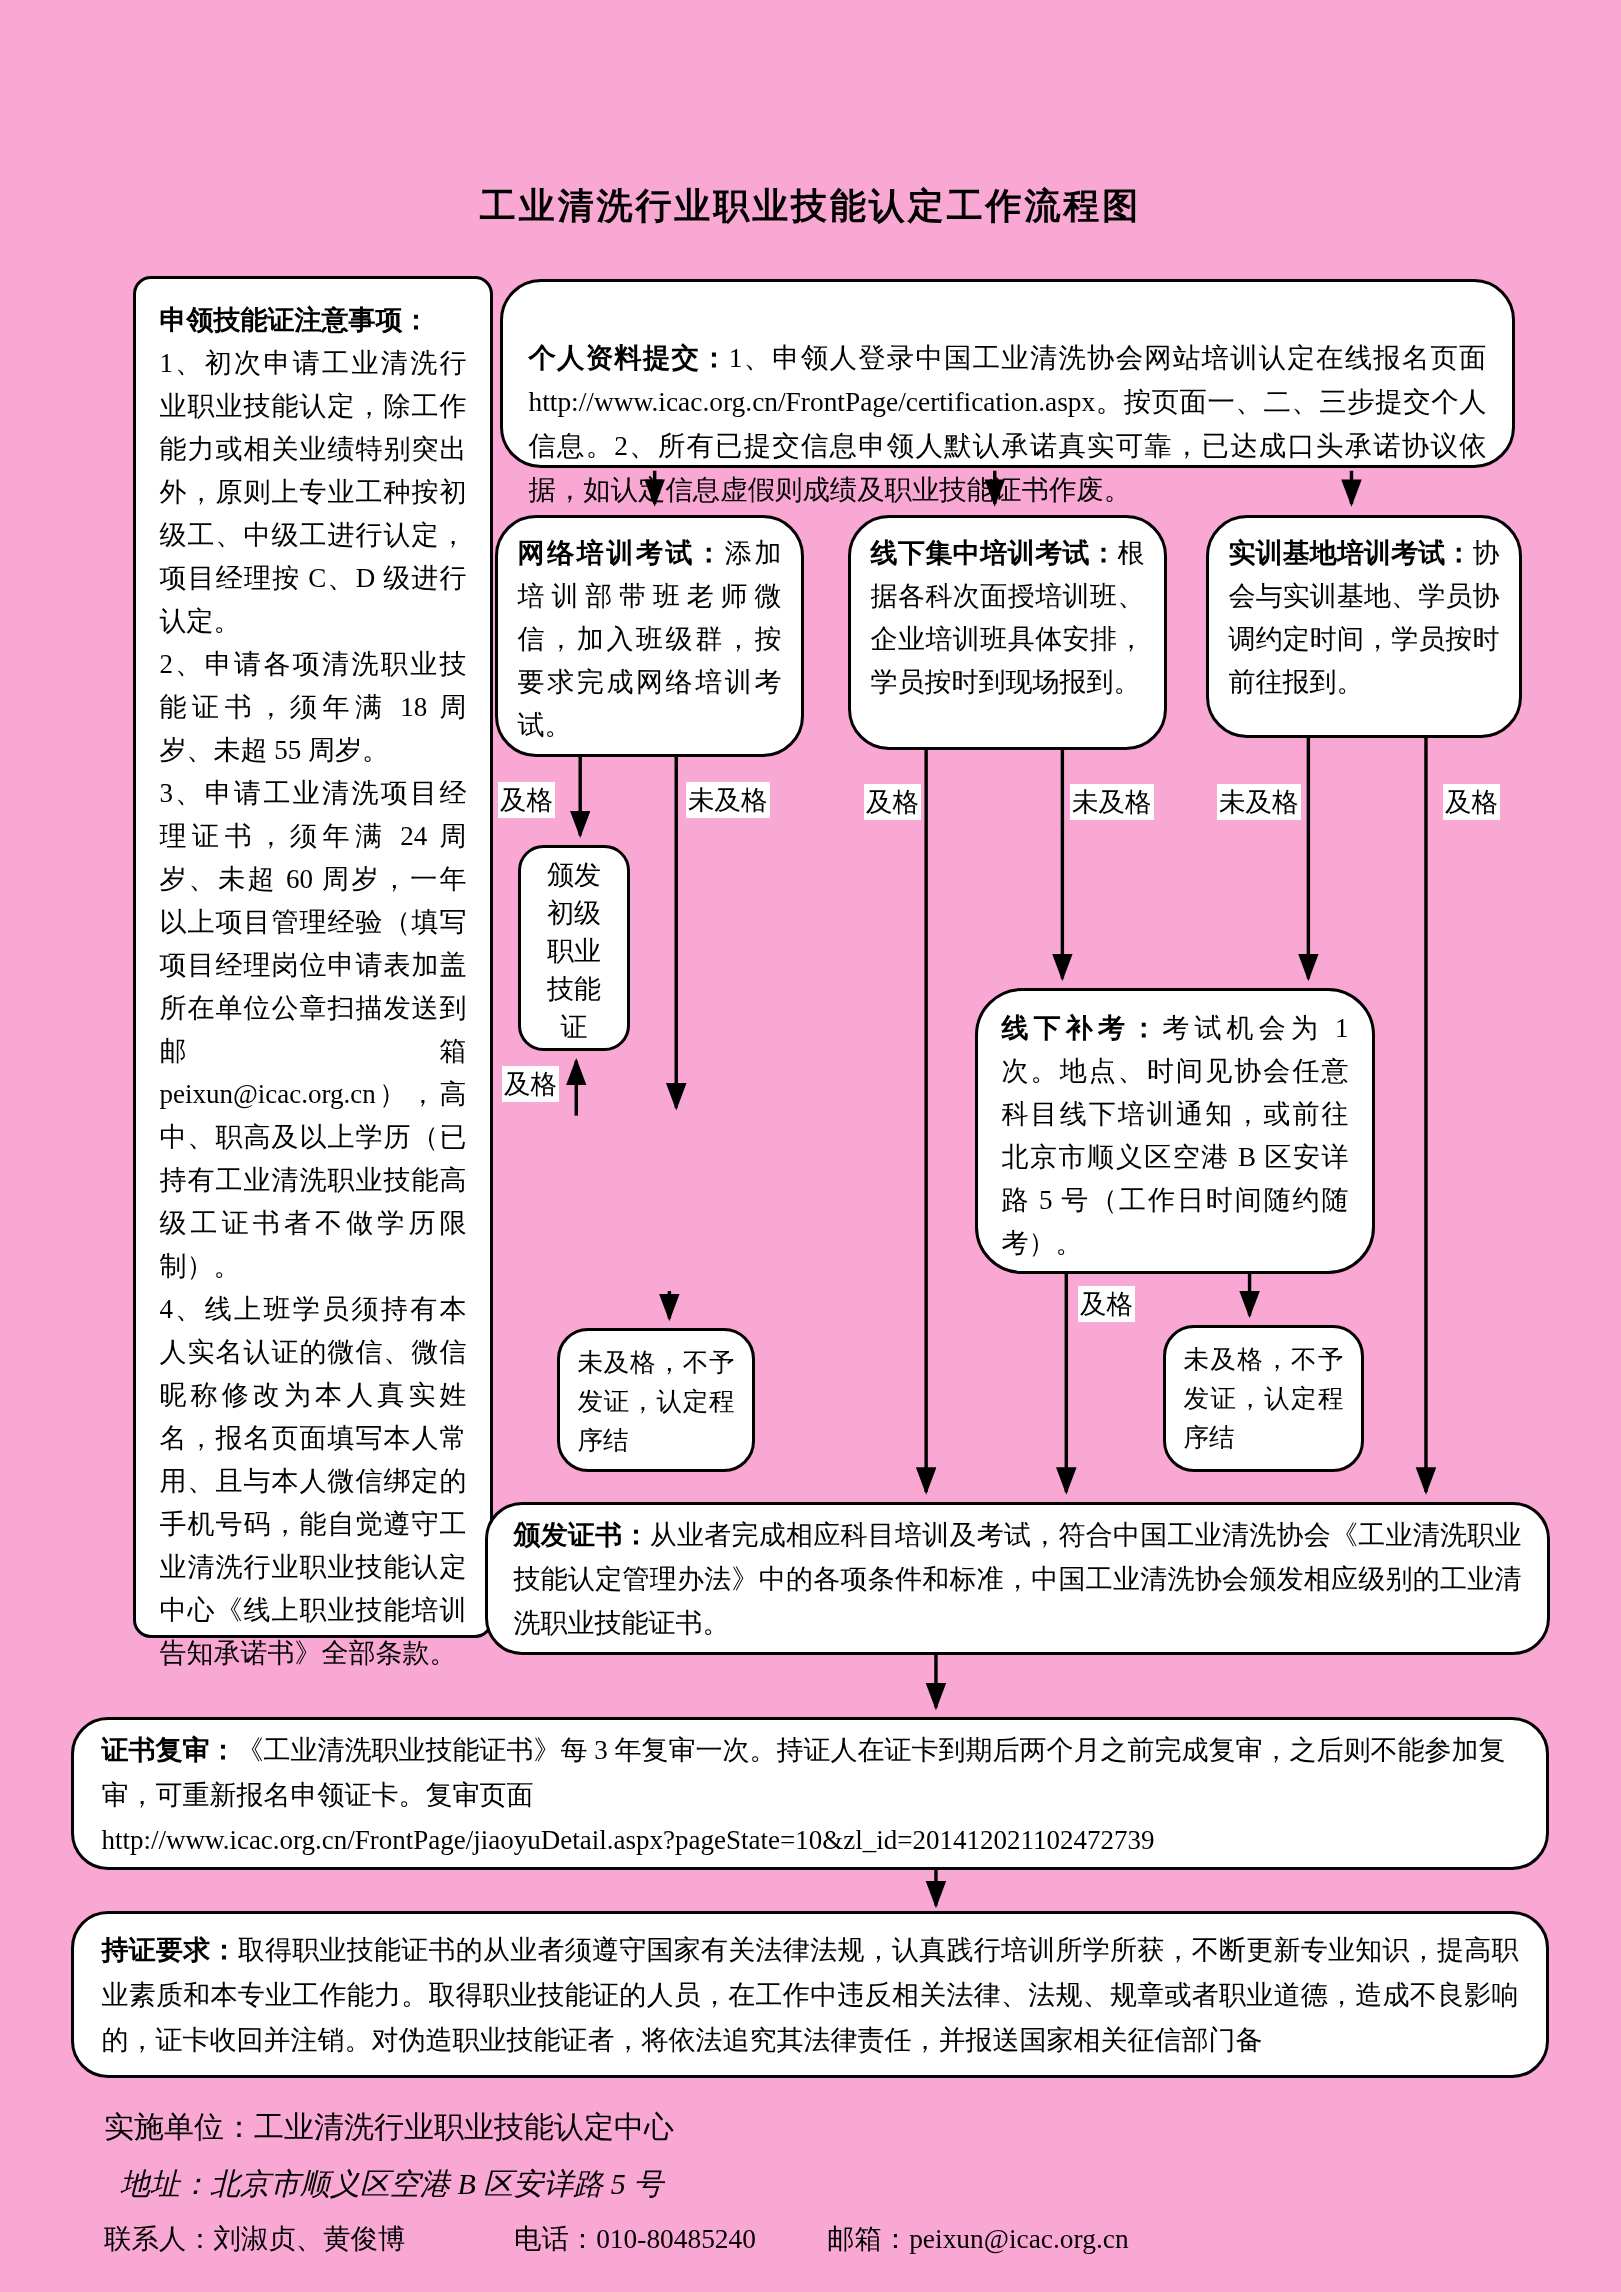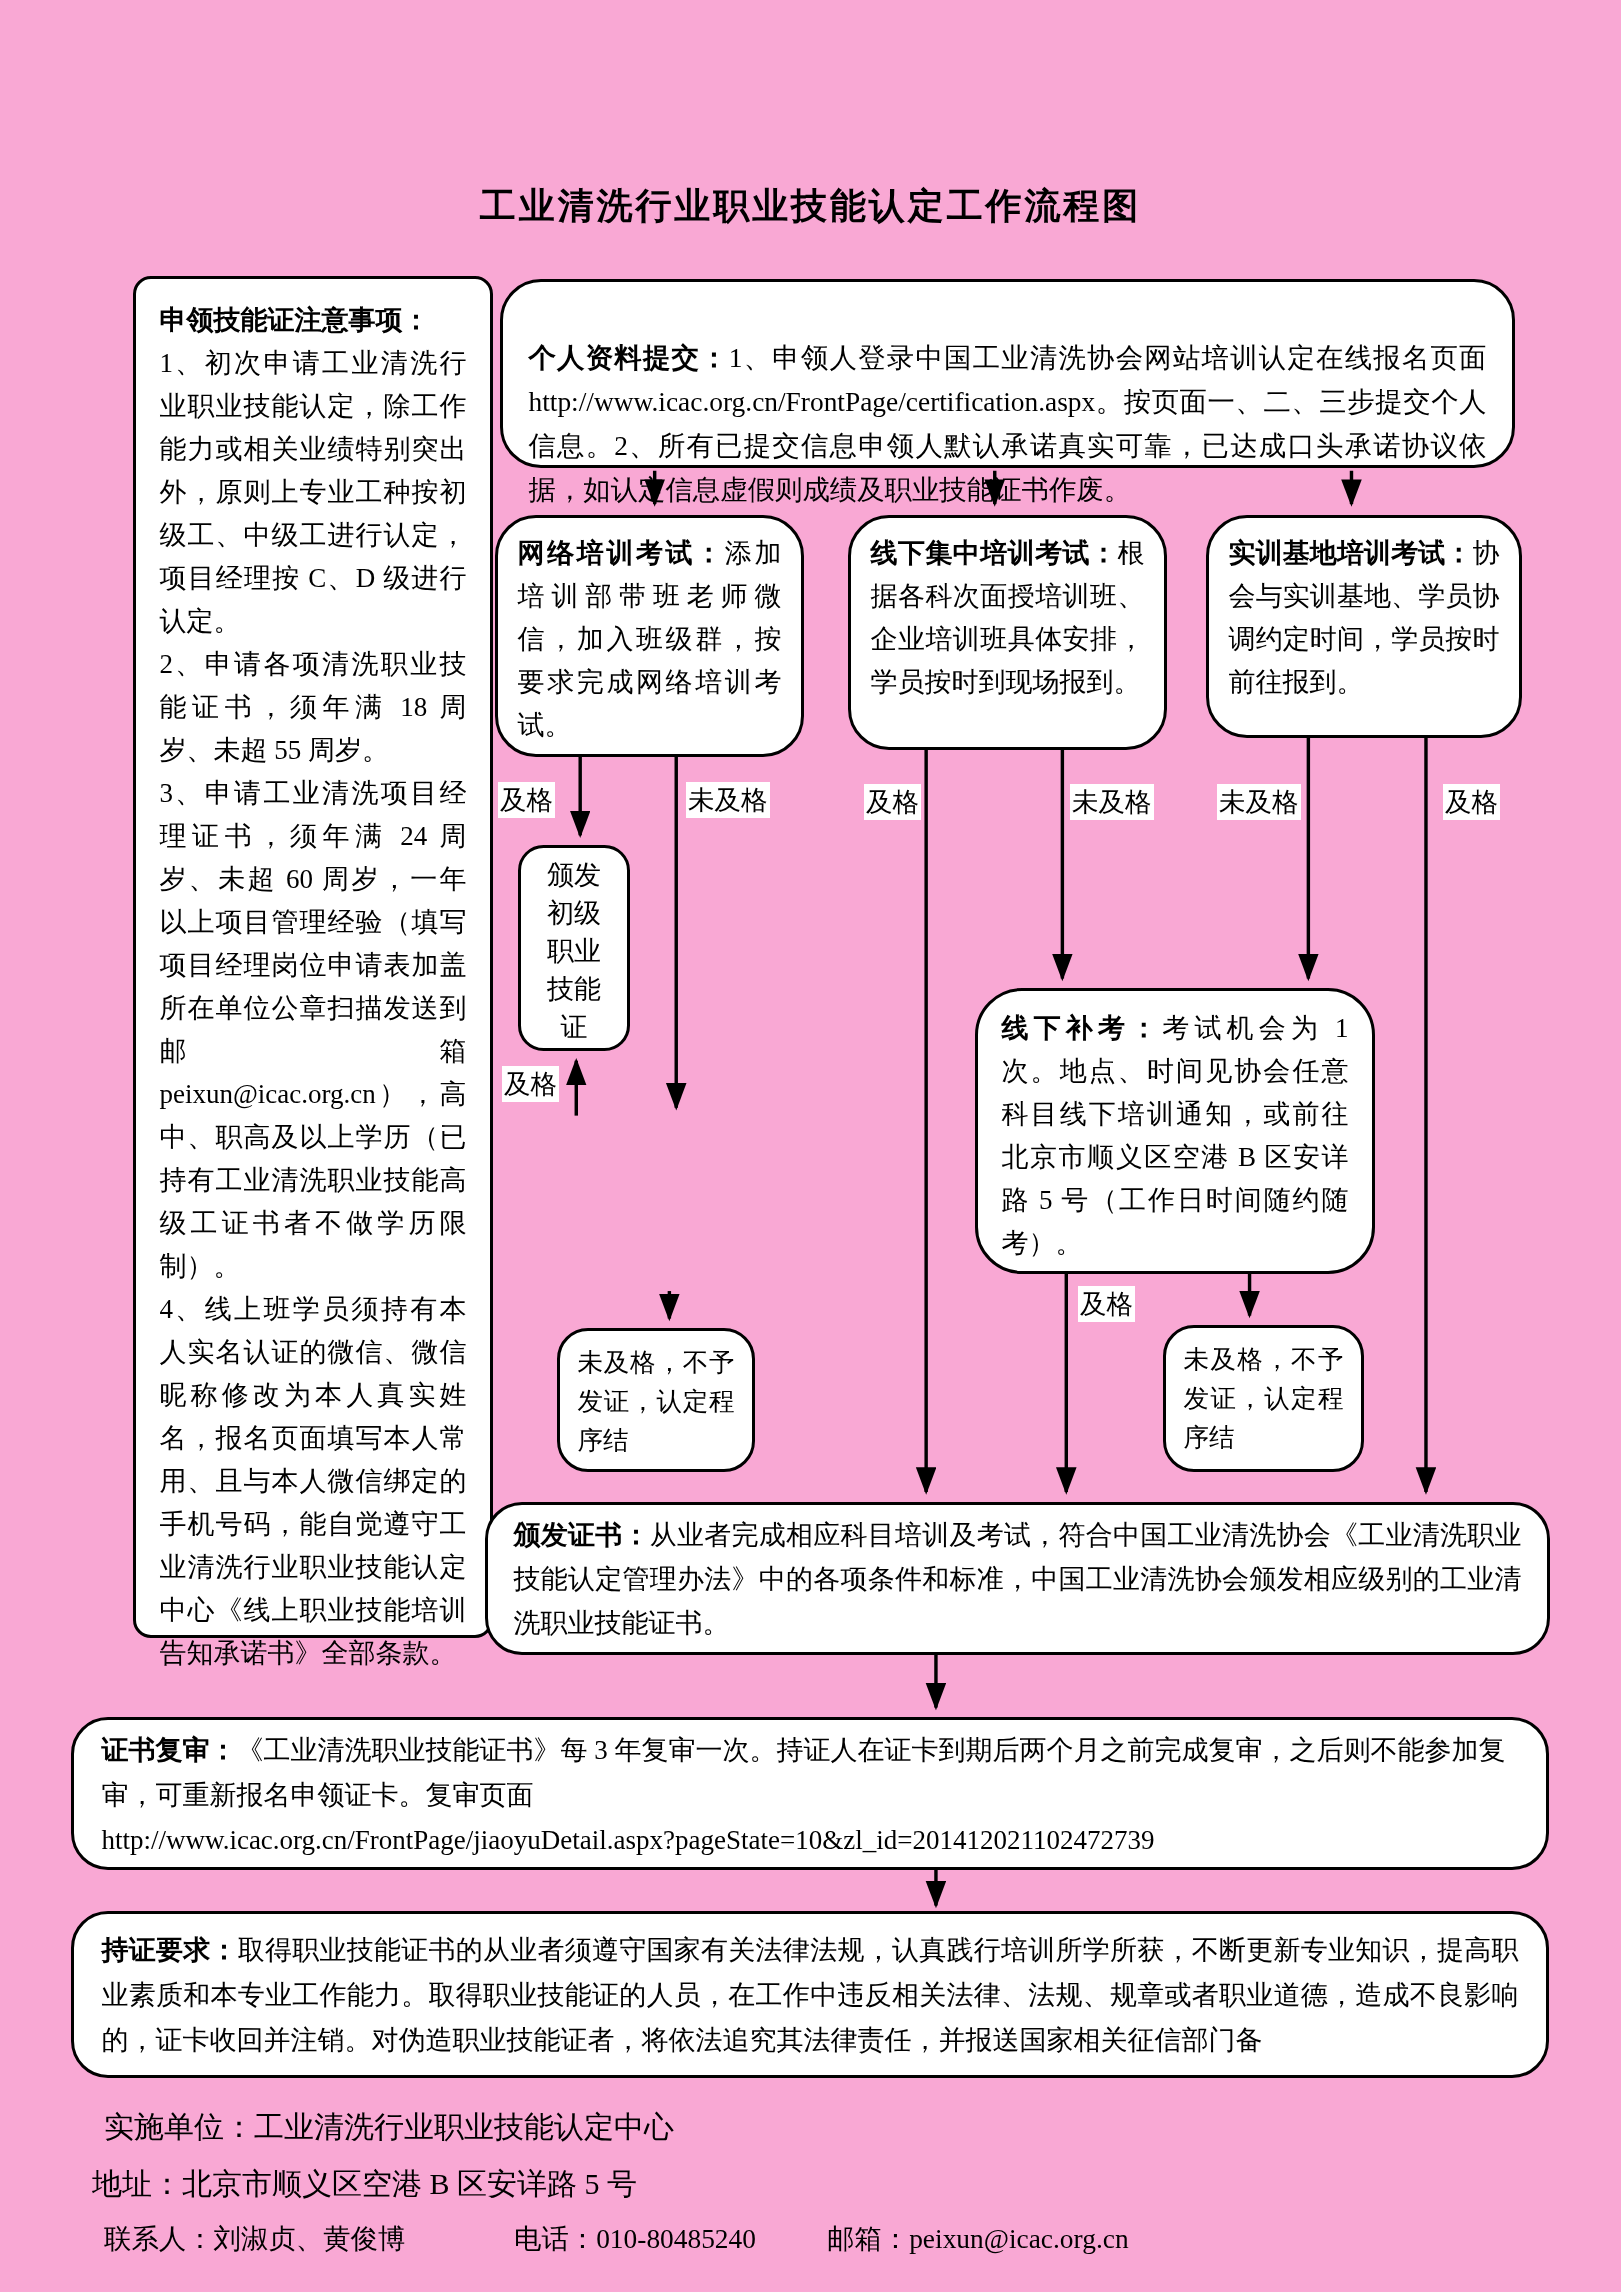--- a/index.html
+++ b/index.html
@@ -140,19 +140,19 @@
     <div class="txt" style="line-height:45px;text-align:left;">http://www.icac.org.cn/FrontPage/jiaoyuDetail.aspx?pageState=10&amp;zl_id=201412021102472739</div>
   </div>
 
   <div class="box" style="left:71px;top:1911px;width:1478px;height:167px;border-radius:37px;padding:13.7px 27.4px;">
     <div class="txt" style="line-height:45px;">
       <b>持证要求：</b><span>取得职业技能证书的从业者须遵守国家有关法律法规，认真践行培训所学所获，不断更新专业知识，提高职业素质和本专业工作能力。取得职业技能证的人员，在工作中违反相关法律、法规、规章或者职业道德，造成不良影响的，证卡收回并注销。对伪造职业技能证者，将依法追究其法律责任，并报送国家相关征信部门备</span>
     </div>
   </div>
 
   <div class="footer-line" style="left:104px;top:2107px;">实施单位：工业清洗行业职业技能认定中心</div>
-  <div class="footer-line" style="left:92px;top:2164px;">地址：北京市顺义区空港 B 区安详路 5 号</div>
+  <div class="footer-line" style="left:120px;top:2164px;font-style:italic;">地址：北京市顺义区空港 B 区安详路 5 号</div>
   <div class="footer-seg" style="left:104px;top:2221px;">联系人：刘淑贞、黄俊博</div>
   <div class="footer-seg" style="left:514px;top:2221px;">电话：010-80485240</div>
   <div class="footer-seg" style="left:827px;top:2221px;">邮箱：peixun@icac.org.cn</div>
 
 </div>
 
 
 </body></html>

